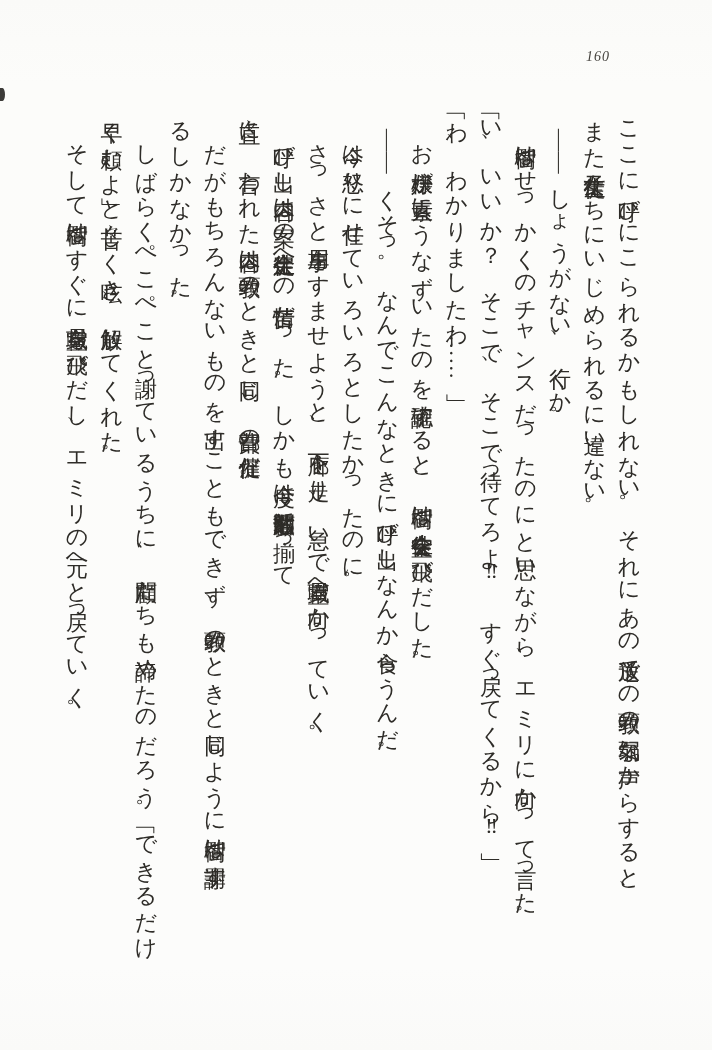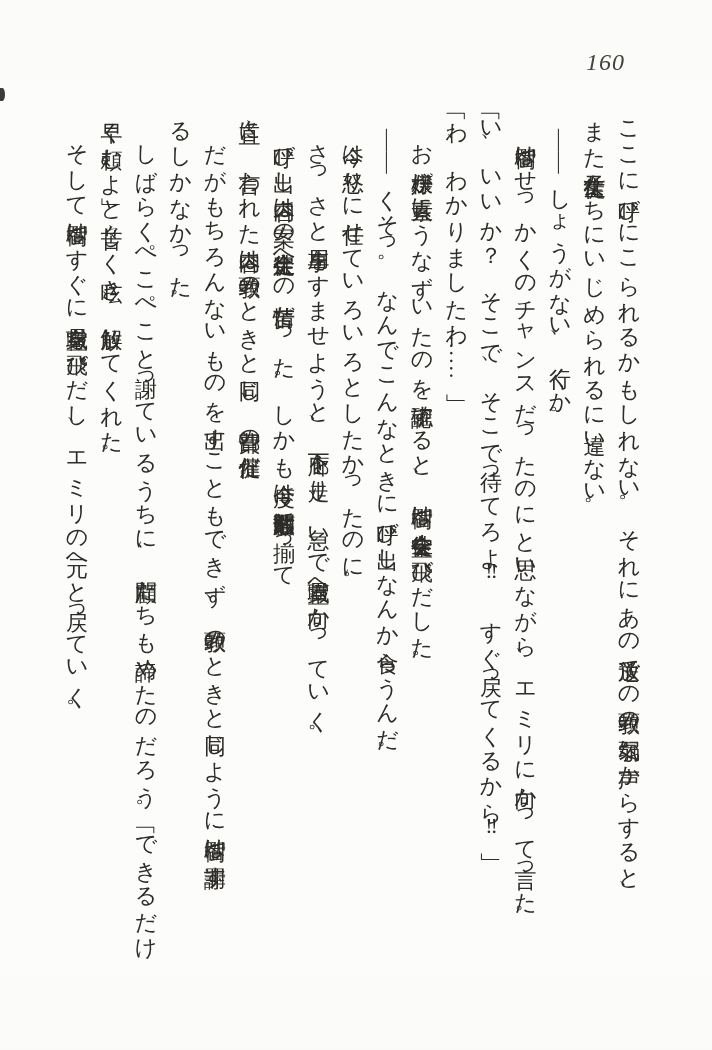--- a/index.html
+++ b/index.html
@@ -18,21 +18,21 @@
   .page {
     position: absolute;
     inset: 0;
     background: linear-gradient(180deg, #fafaf8 0%, #fcfcfa 8%, #fcfcfb 92%, #fafaf8 100%);
   }
   .page-number {
     position: absolute;
     top: 49px;
     left: 586px;
     font-style: italic;
-    font-size: 24px;
+    font-size: 14px;
     letter-spacing: 1px;
     color: #45433e;
   }
   .text-area {
     position: absolute;
     top: 106px;
     right: 66px;
     height: 892px;
     writing-mode: vertical-rl;
     text-orientation: mixed;

